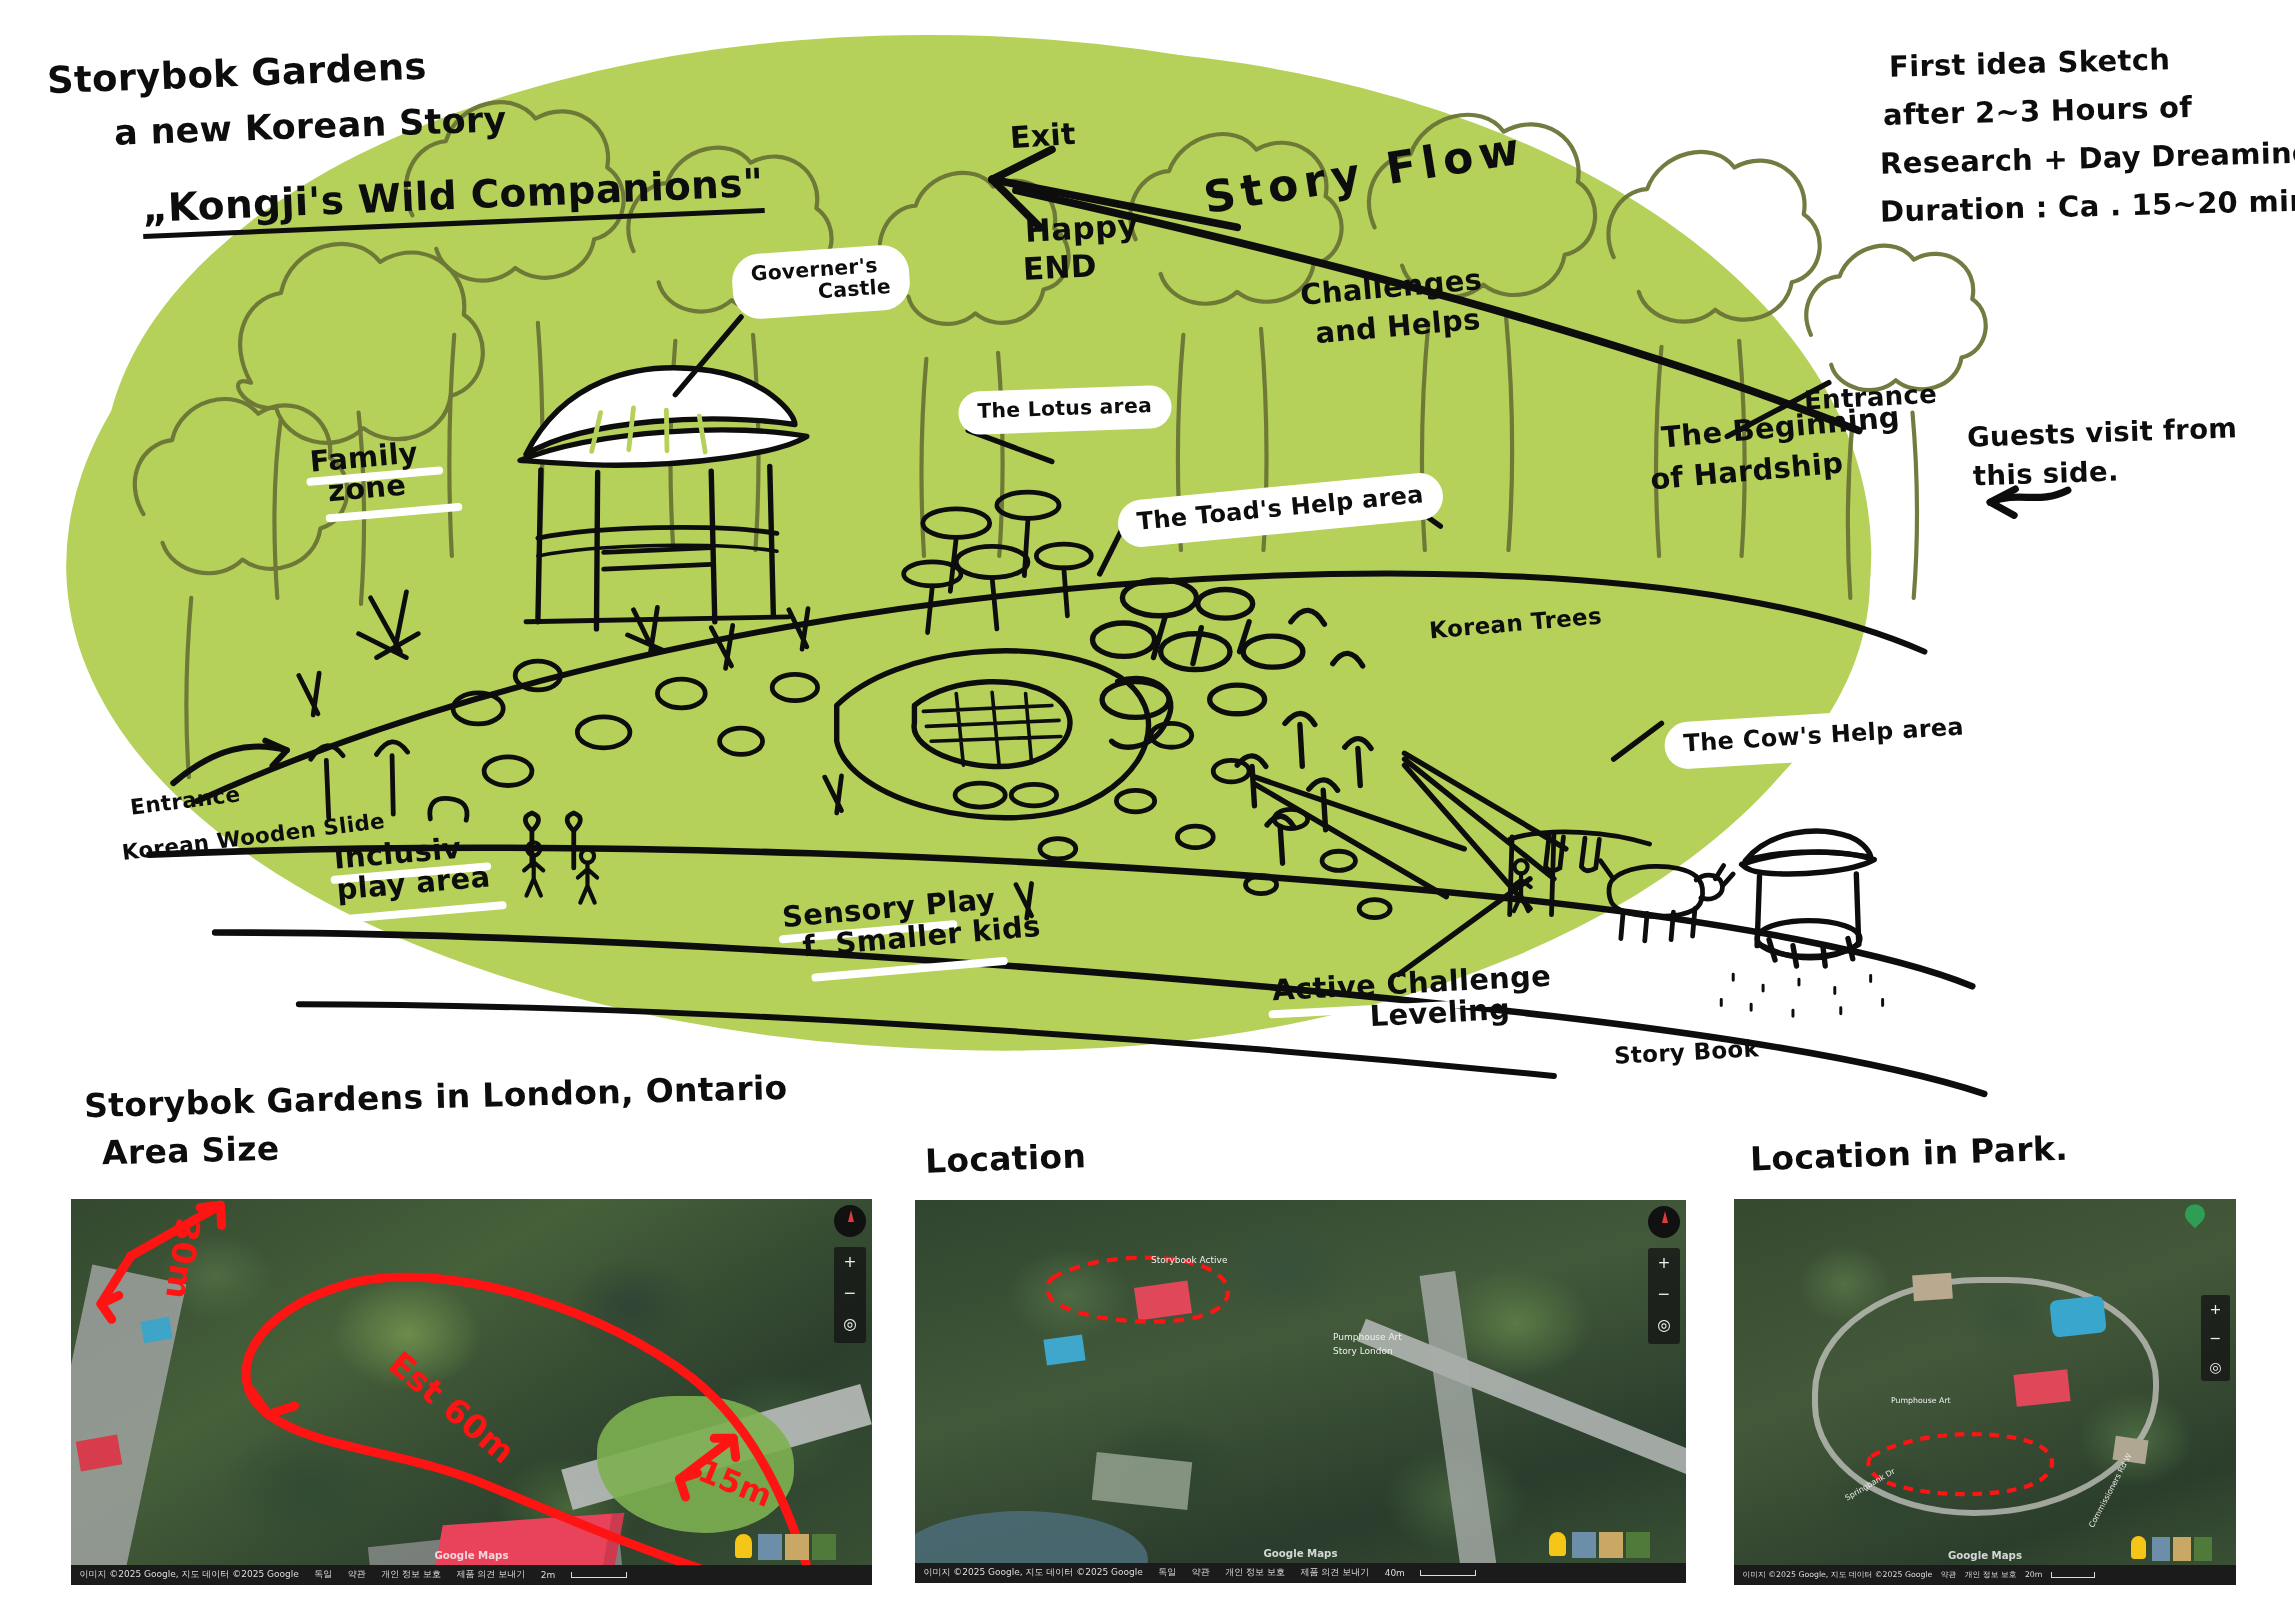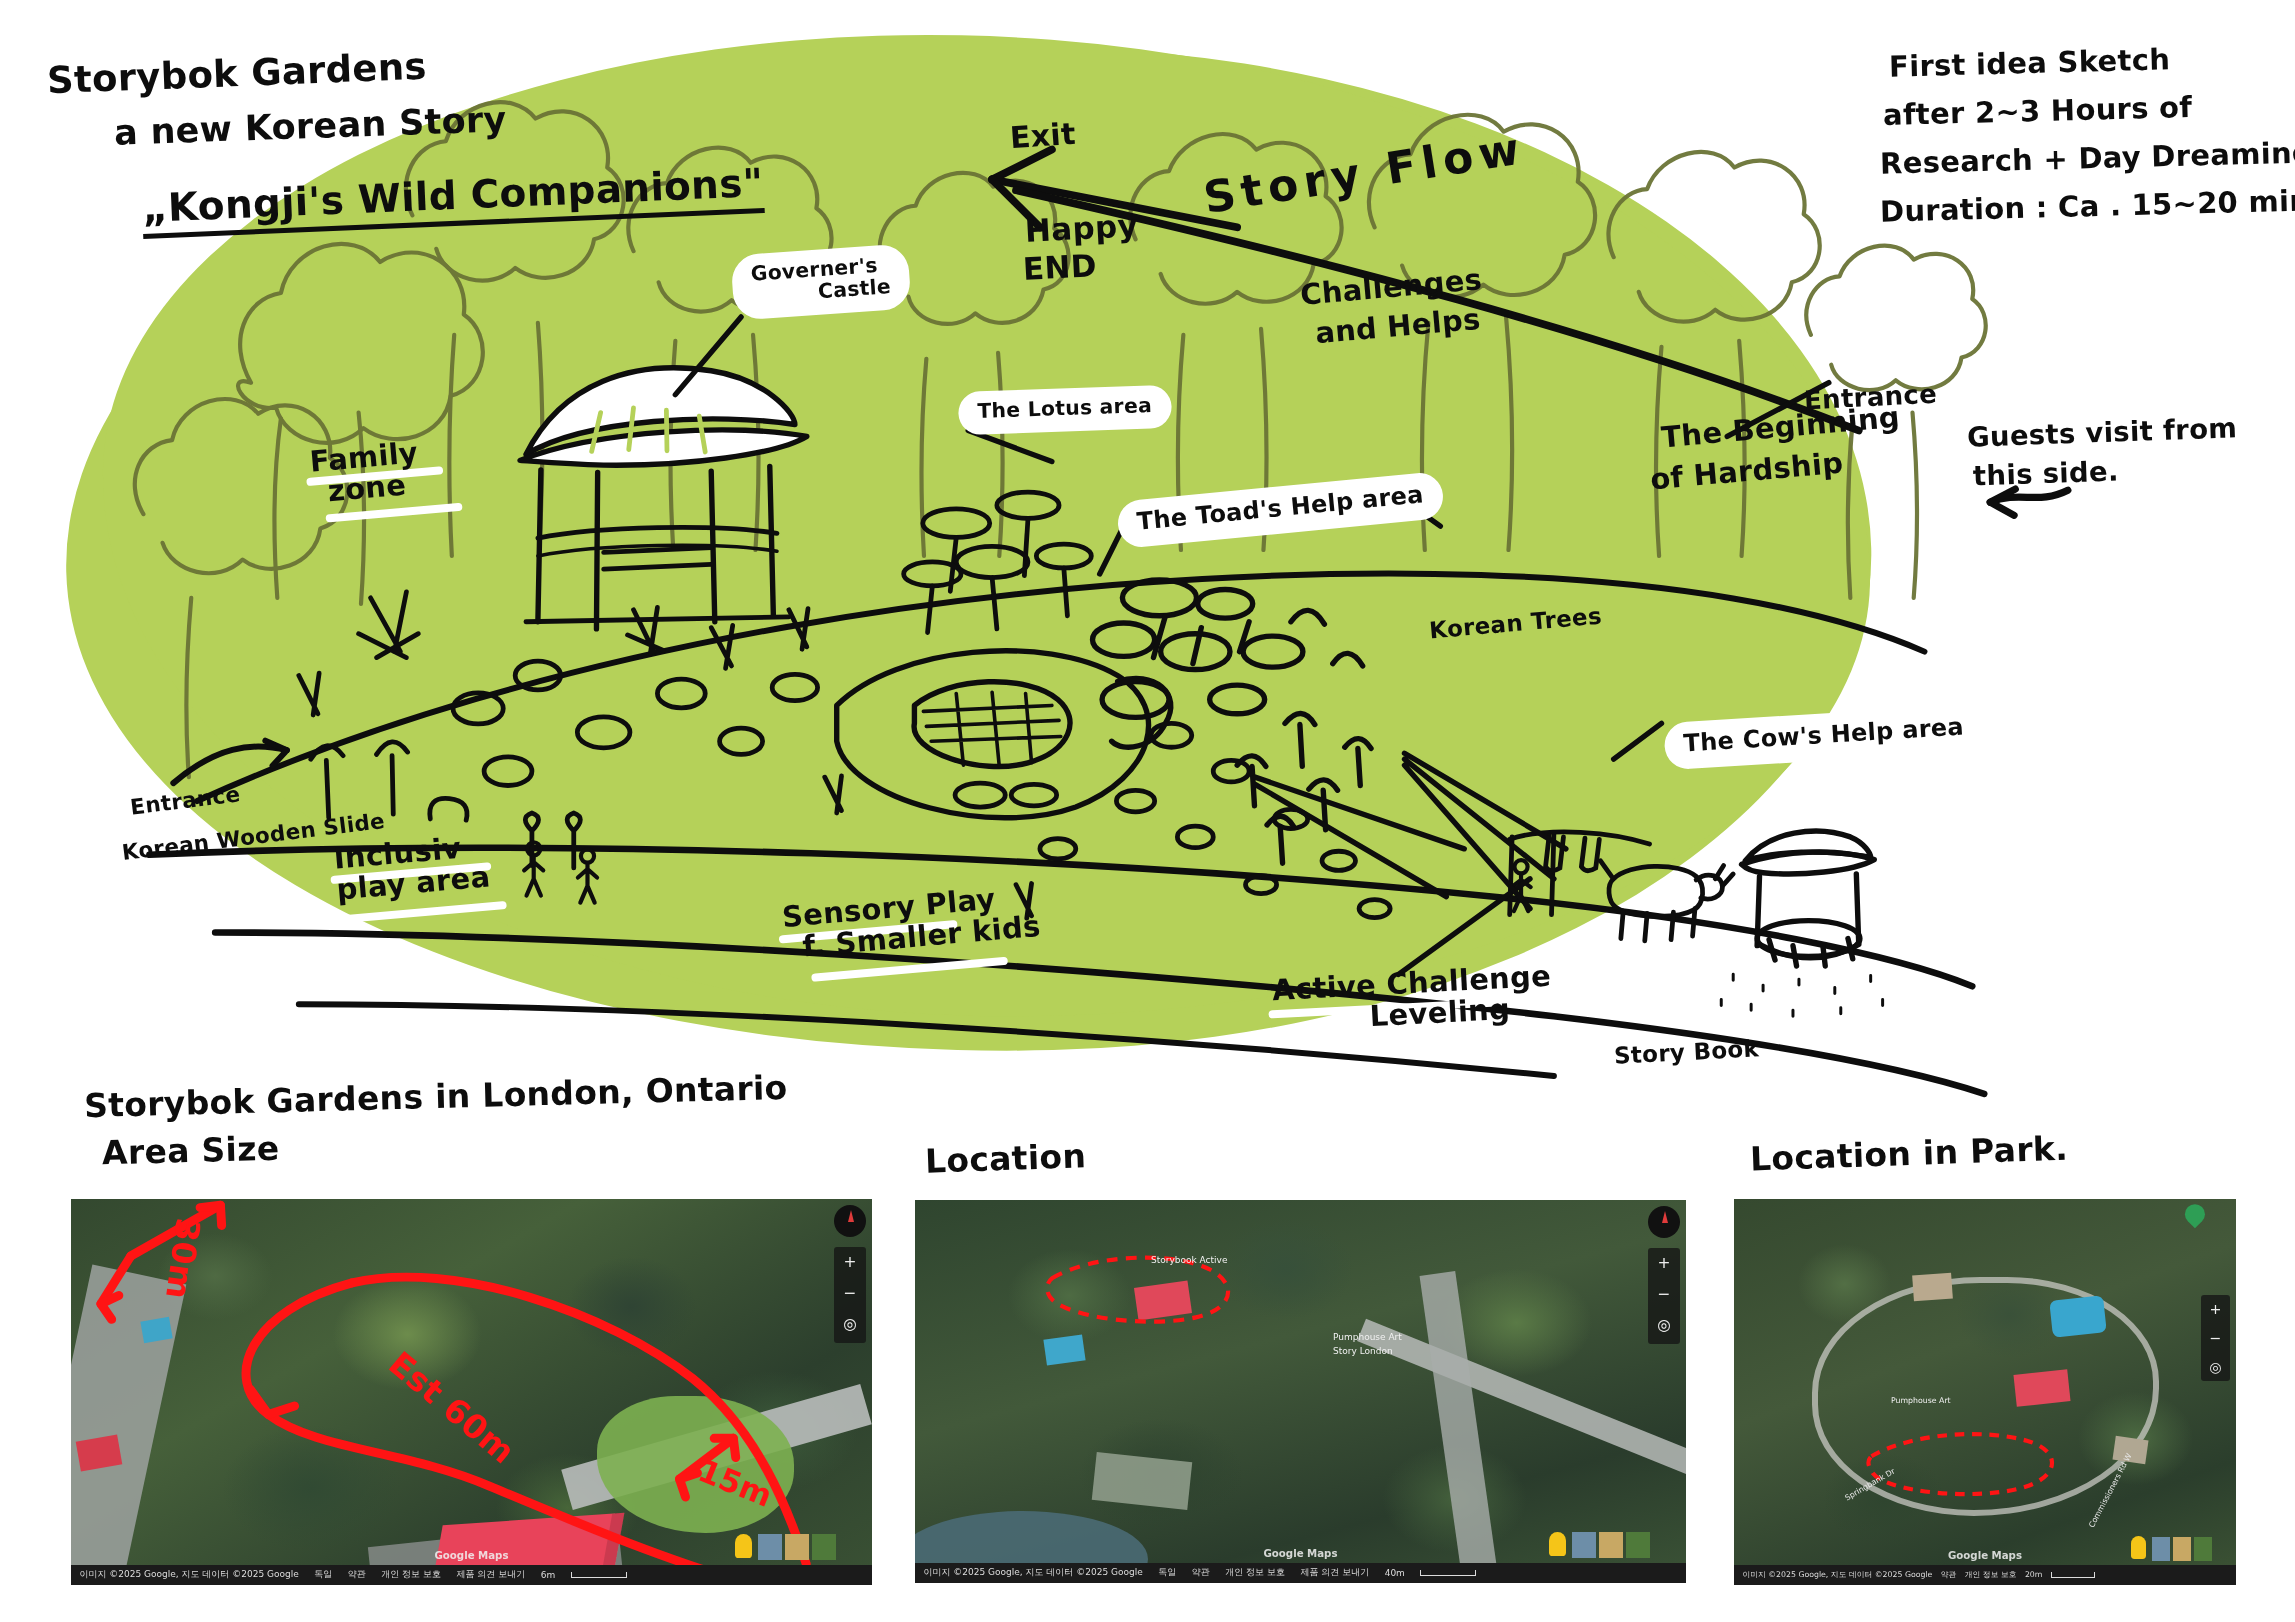--- a/index.html
+++ b/index.html
@@ -405,21 +405,21 @@
   <div class="redtxt hand" style="left:305px;top:191px;font-size:33px;transform:rotate(40deg);color:#ff1414;">Est 60m</div>
   <div class="redtxt hand" style="left:626px;top:268px;font-size:31px;transform:rotate(22deg);color:#ff1414;">15m</div>
 
   <div class="gwm">Google Maps</div>
   <div class="gbar">
     <span>이미지 ©2025 Google, 지도 데이터 ©2025 Google</span>
     <span>독일</span>
     <span>약관</span>
     <span>개인 정보 보호</span>
     <span>제품 의견 보내기</span>
-    <span>6m</span>
+    <span>2m</span>
     <span style="display:inline-block;width:54px;height:4.8px;border:1.2px solid #ddd;border-top:none;"></span>
   </div>
   <div class="ctrl" style="top:6px;width:32px;height:32px;border-radius:50%;background:#111;">
     <div class="abs" style="left:14.3px;top:4.8px;width:0;height:0;border-left:3.6px solid transparent;
                 border-right:3.6px solid transparent;border-bottom:12px solid #e03b3b;"></div>
   </div>
   <div class="ctrl" style="top:48px;width:32px;height:96px;color:#eee;font-size:15.5px;text-align:center;">
     <div style="height:31px;line-height:31px;">+</div>
     <div style="height:31px;line-height:31px;">−</div>
     <div style="height:31px;line-height:31px;">◎</div>

